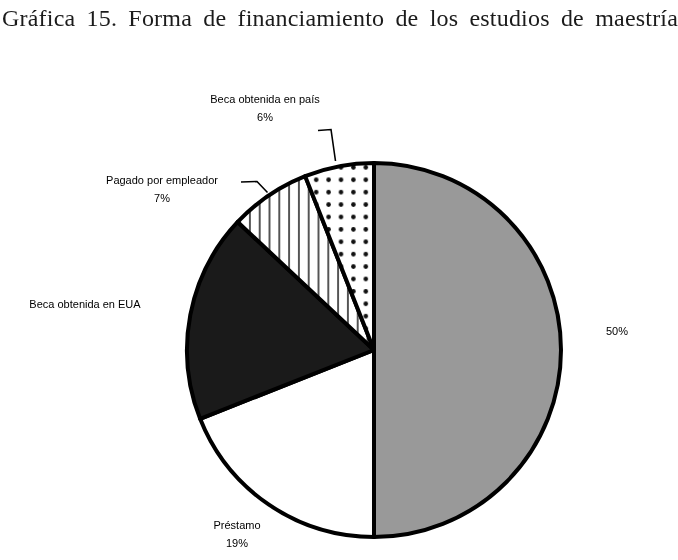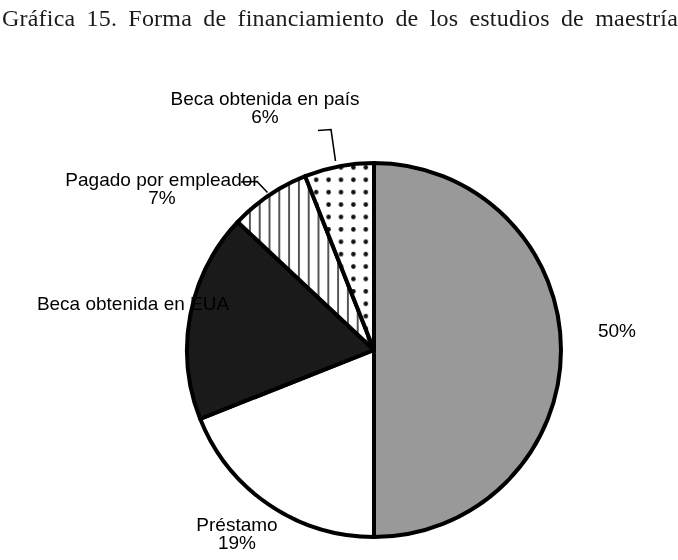--- a/index.html
+++ b/index.html
@@ -20,21 +20,21 @@
     text-align-last:justify;
     white-space:nowrap;
     letter-spacing:0.2px;
     word-spacing:5px;
   }
   .plot{position:absolute;inset:0;}
   svg{position:absolute;left:0;top:0;}
   .lbl{
     position:absolute;
     transform:translateX(-50%);
-    font-size:19px;
+    font-size:11px;
     line-height:18px;
     color:#000000;
     text-align:center;
     white-space:nowrap;
   }
 </style>
 </head>
 <body>
 
 <div class="page">
@@ -69,21 +69,21 @@
     <div class="lbl" style="left:265px;top:90px;">
       <div>Beca obtenida en país</div>
       <div>6%</div>
     </div>
 
     <div class="lbl" style="left:162px;top:171px;">
       <div>Pagado por empleador</div>
       <div>7%</div>
     </div>
 
-    <div class="lbl" style="left:85px;top:295px;margin-left:48px;">
+    <div class="lbl" style="left:85px;top:295px;">
       <div>Beca obtenida en EUA</div>
     </div>
 
     <div class="lbl" style="left:617px;top:322px;">
       <div>50%</div>
     </div>
 
     <div class="lbl" style="left:237px;top:516px;">
       <div>Préstamo</div>
       <div>19%</div>

